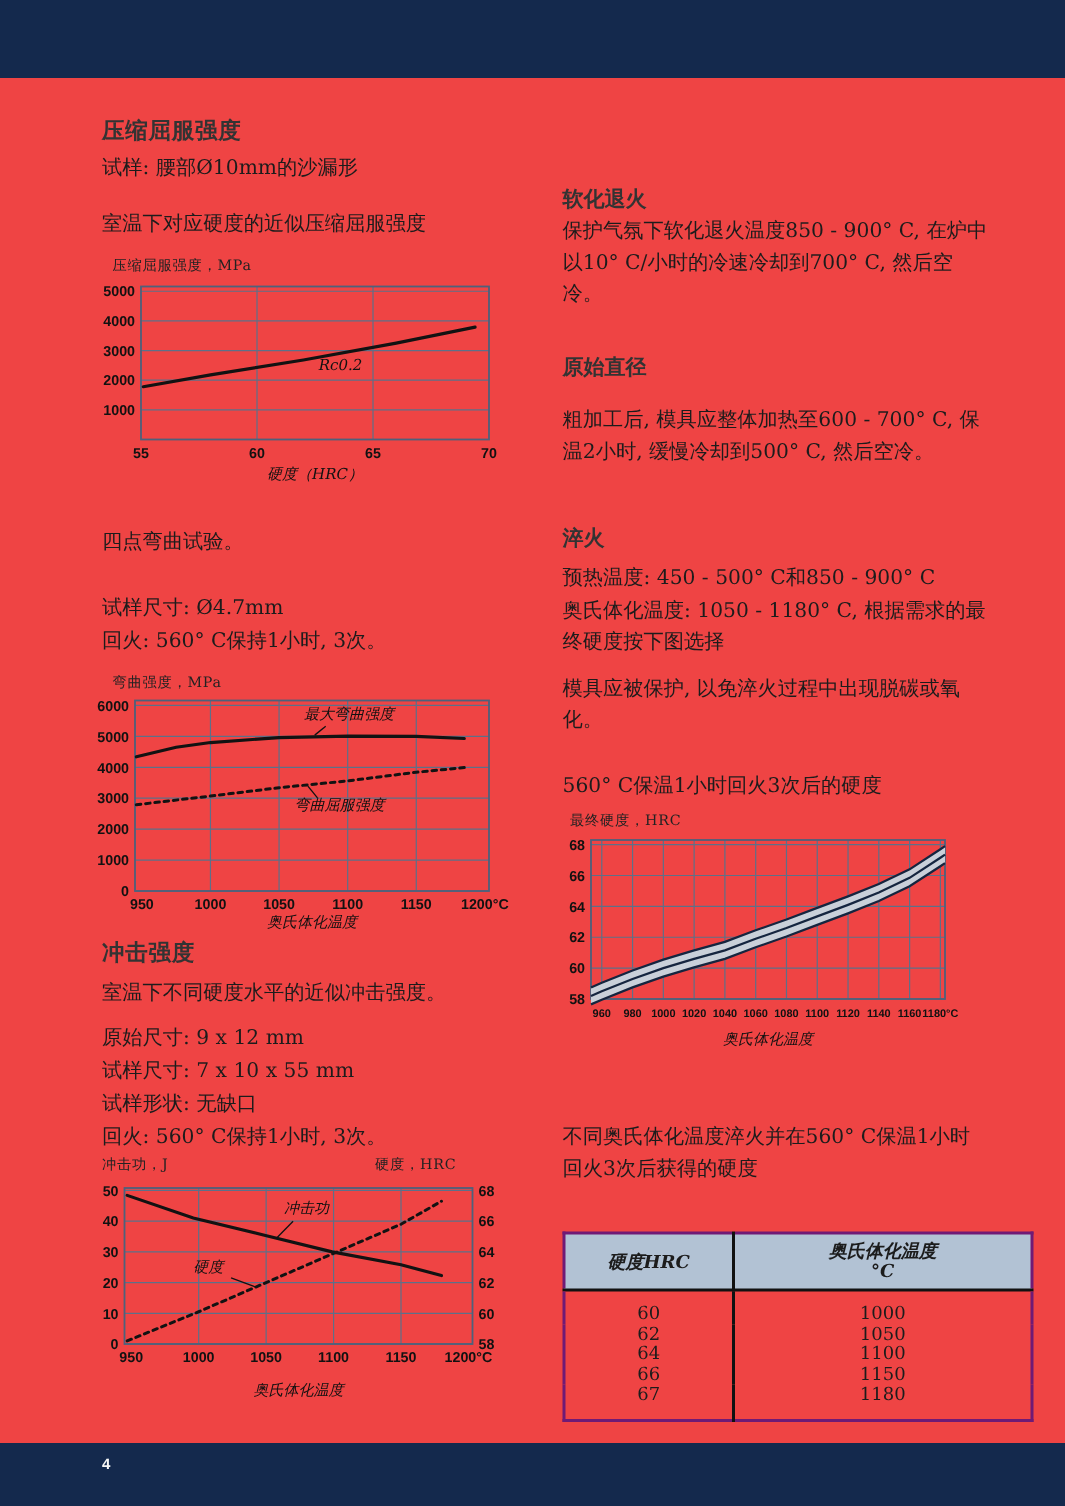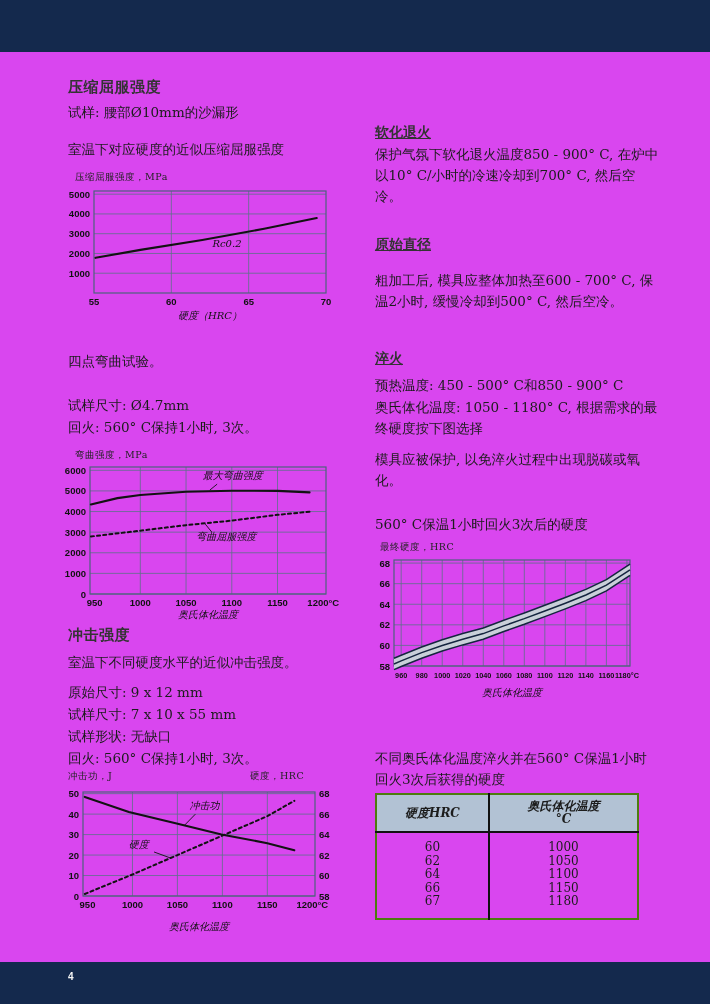--- a/index.html
+++ b/index.html
@@ -1,34 +1,34 @@
 <!DOCTYPE html>
 <html><head>
 <meta charset="utf-8">
 <style>
   * { margin:0; padding:0; box-sizing:border-box; }
   html,body { background:#e8e8e8; }
   .page {
     position:relative; width:710px; height:1004px; margin:0 auto;
-    background:#d946ef; overflow:hidden;
+    background:#ef4444; overflow:hidden;
     font-family:"DejaVu Serif","Liberation Serif",serif;
     color:#1c1c1c;
   }
   .topbar { position:absolute; left:0; top:0; width:710px; height:52px; background:#14294d; }
   .footbar { position:absolute; left:0; top:962px; width:710px; height:42px; background:#14294d; }
   .pagenum { position:absolute; left:68px; top:971px; color:#f5f5f5; font-size:10px;
     font-family:"Liberation Sans",sans-serif; font-weight:bold; }
 
   .abs { position:absolute; }
   h2.sec { font-family:"Liberation Sans","DejaVu Sans",sans-serif; font-weight:bold;
     font-size:15px; color:#333; letter-spacing:0.5px; }
   h1.main { font-family:"DejaVu Serif",serif; font-weight:bold; font-size:18px;
     color:#1a1a1a; letter-spacing:6px; }
   h3.sub { font-family:"Liberation Sans","DejaVu Sans",sans-serif; font-weight:bold;
-    font-size:14px; color:#333;text-decoration:underline; }
+    font-size:14px; color:#333; }
   p.body { font-size:13.5px; line-height:21px; color:#1c1c1c; }
   .axis-title { font-size:9.5px; color:#222; letter-spacing:0.5px; }
   .chart { position:absolute; }
 
   
   .lx { left:68px; width:285px; }
   .rx { left:375px; width:284px; }
 
   
   svg { display:block; }
@@ -41,22 +41,22 @@
   .leader { stroke:#121212; stroke-width:0.9; }
   text.tick { font-family:"Liberation Sans",sans-serif; font-size:9.5px; font-weight:bold; fill:#111; }
   text.small { font-size:7.3px; }
   .tx { text-anchor:middle; }
   .ty { text-anchor:end; }
   .ty2 { text-anchor:start; }
   text.ann, text.xlab { font-family:"DejaVu Serif",serif; font-style:italic; font-size:10px;
     text-anchor:middle; fill:#111; }
 
   
-  .htable { border-collapse:collapse; width:264px; border:2px solid #4d7c0f;
-    font-size:12px; }
+  .htable { border-collapse:collapse; width:314px; border:2px solid #701a75;
+    font-size:12px;margin-top:28px; }
   .htable th { background:#b2c2d4; border-bottom:2.5px solid #111; font-style:italic;
     font-weight:bold; font-size:12px; padding:5px 2px; text-align:center;
     white-space:pre-line; line-height:13px; }
   .htable th:first-child, .htable td:first-child { border-right:2px solid #111; width:113px; }
   .htable td { text-align:center; padding:0 2px; line-height:13.6px; }
   .htable tbody tr:first-child td { padding-top:8px; }
   .htable tbody tr:last-child td { padding-bottom:9px; }
 </style>
 </head>
 <body>

